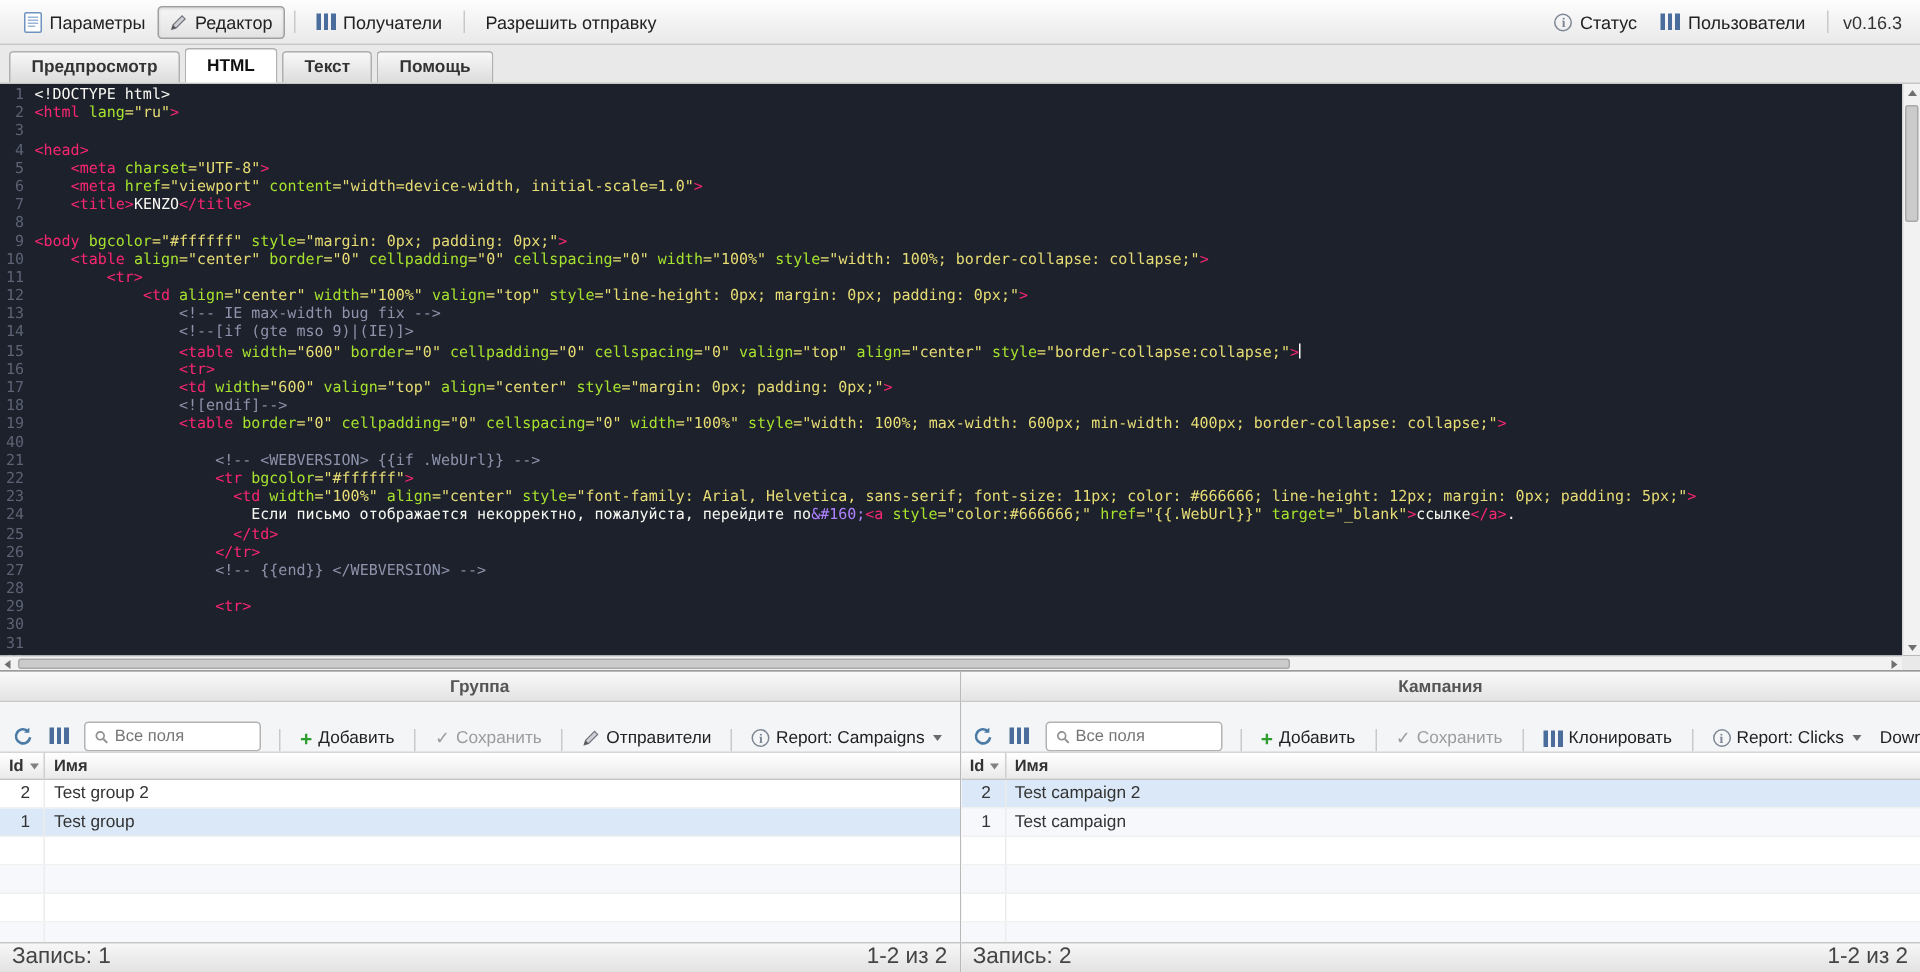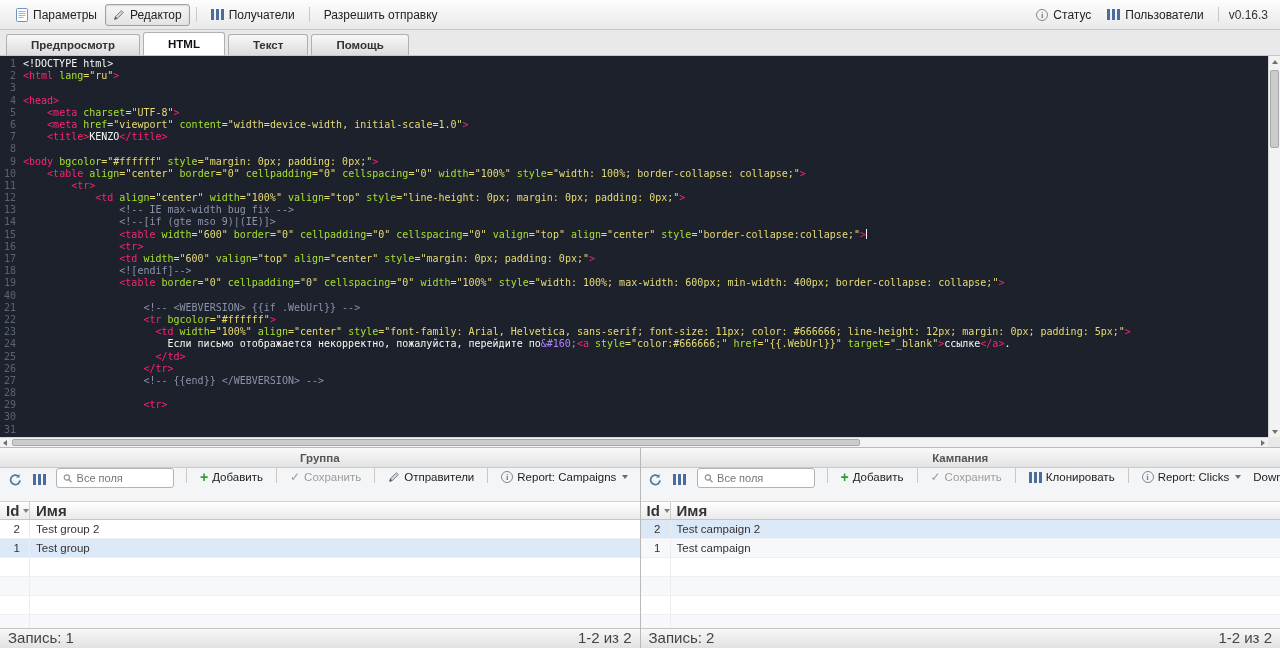--- a/index.html
+++ b/index.html
@@ -14,21 +14,21 @@
   .tbtn.pressed{border-color:#9f9f9f;background:linear-gradient(#f6f6f6,#e3e3e3);box-shadow:inset 0 1px 2px rgba(0,0,0,.12)}
   .sep{width:1px;height:15px;background:#c9c9c9;margin:0 6px;flex:none}
   .version{font-size:12px;color:#333;padding:0 4px}
   .circ{width:12px;height:12px;border:1px solid #7d8794;border-radius:50%;color:#7d8794;
     font:bold 9px/10px "Liberation Serif",serif;text-align:center;flex:none}
   .cols{width:13px;height:11px;flex:none;
     background:linear-gradient(90deg,#4a6d9c 0 3px,transparent 3px 5px,#4a6d9c 5px 8px,transparent 8px 10px,#4a6d9c 10px 13px)}
 
   
   .tabbar{height:26px;background:#e9e9e9;display:flex;align-items:flex-end;padding:0 6px;gap:3px;border-bottom:1px solid #c6c6c6}
-  .tab{height:21px;padding:0 24px;display:flex;align-items:center;font-size:11.5px;font-weight:bold;color:#333;
+  .tab{height:21px;padding:0 14px;display:flex;align-items:center;font-size:11.5px;font-weight:bold;color:#333;
     background:linear-gradient(#f8f8f8,#dcdcdc);border:1px solid #b0b0b0;border-bottom:none;
     border-radius:3px 3px 0 0;cursor:pointer;white-space:nowrap}
   .tab.active{background:#fff;height:23px;color:#111}
 
   
   .editor{position:relative;height:391px;background:#1d212b;overflow:hidden}
   .ed-scroll{position:absolute;top:2px;left:0;right:12px;bottom:10px;overflow:hidden;display:flex}
   .gutter{width:20px;flex:none;text-align:right;padding-right:4px;color:#5b6374;font:10px/12.2px "DejaVu Sans Mono",monospace}
   .codecol{flex:1;min-width:0;font:10px/12.2px "DejaVu Sans Mono",monospace;color:#f8f8f2;padding-left:3px}
   .ln,.cl{height:12.2px}
@@ -47,36 +47,36 @@
   .tri.dn{border-left:3px solid transparent;border-right:3px solid transparent;border-top:4px solid #707070;left:3px;bottom:3px}
   .tri.lf{border-top:3px solid transparent;border-bottom:3px solid transparent;border-right:4px solid #707070;left:3px;top:2px}
   .tri.rt{border-top:3px solid transparent;border-bottom:3px solid transparent;border-left:4px solid #707070;right:3px;top:2px}
 
   
   .panels{height:201px;display:flex;border-top:1px solid #b9b9b9}
   .panel{flex:1;min-width:0;display:flex;flex-direction:column;border-right:1px solid #b9b9b9;background:#fff}
   .panel:last-child{border-right:none}
   .phead{height:20px;flex:none;background:linear-gradient(#f9f9f9,#e3e3e3);border-bottom:1px solid #c8c8c8;
     display:flex;align-items:center;justify-content:center;font-size:11.5px;font-weight:bold;color:#555}
-  .ptool{height:34px;flex:none;background:#f4f5f7;border-bottom:1px solid #d4d4d4;display:flex;align-items:flex-start;
+  .ptool{height:34px;flex:none;background:#f4f5f7;border-bottom:1px solid #d4d4d4;display:flex;align-items:flex-end;
     padding:0 4px;gap:2px;overflow:hidden}
   .itool{width:22px;height:22px;flex:none;display:flex;align-items:center;justify-content:center;border-radius:3px;cursor:pointer}
   .search{display:flex;align-items:center;gap:4px;background:#fff;border:1px solid #b3b3b3;border-radius:3px;
     height:20px;padding:0 6px;width:118px;margin:0 4px;flex:none}
   .search input{border:none;outline:none;width:100%;font-size:11px;color:#444;background:transparent;
     font-family:"Liberation Sans",sans-serif}
   .btool{display:flex;align-items:center;gap:4px;font-size:11.5px;color:#222;padding:3px 5px;border-radius:3px;
     cursor:pointer;white-space:nowrap;flex:none}
   .btool.disabled{color:#9c9c9c;cursor:default}
   .plus{color:#2e9e2e;font-weight:bold;font-size:14px;line-height:10px}
   .check{font-size:12px;color:#9c9c9c;line-height:10px}
   .drop{width:0;height:0;border-left:3.5px solid transparent;border-right:3.5px solid transparent;border-top:4px solid #6b6b6b;margin-left:2px}
 
   .ghead{height:18px;flex:none;display:flex;background:linear-gradient(#ffffff,#eaeaea);
-    border-bottom:1px solid #c5c5c5;font-size:15px;font-weight:bold;color:#333}
+    border-bottom:1px solid #c5c5c5;font-size:11px;font-weight:bold;color:#333}
   .gh-id{width:30px;flex:none;display:flex;align-items:center;padding-left:6px;gap:4px;border-right:1px solid #cfcfcf}
   .gh-name{flex:1;display:flex;align-items:center;padding-left:6px}
   .sort{width:0;height:0;border-left:3.5px solid transparent;border-right:3.5px solid transparent;border-top:4px solid #808080}
   .gbody{flex:1;overflow:hidden;background:#fff}
   .grow{height:19px;display:flex;font-size:11.5px;color:#333;border-bottom:1px solid #f0f0f0}
   .grow.alt{background:#f6f8fb}
   .grow.sel{background:#dbe8f8}
   .c-id{width:30px;flex:none;text-align:right;padding-right:9px;line-height:19px;border-right:1px solid #ececec}
   .c-name{flex:1;padding-left:6px;line-height:19px;white-space:nowrap;overflow:hidden}
   .gfoot{height:20px;flex:none;background:linear-gradient(#f7f7f7,#e2e2e2);border-top:1px solid #c6c6c6;

